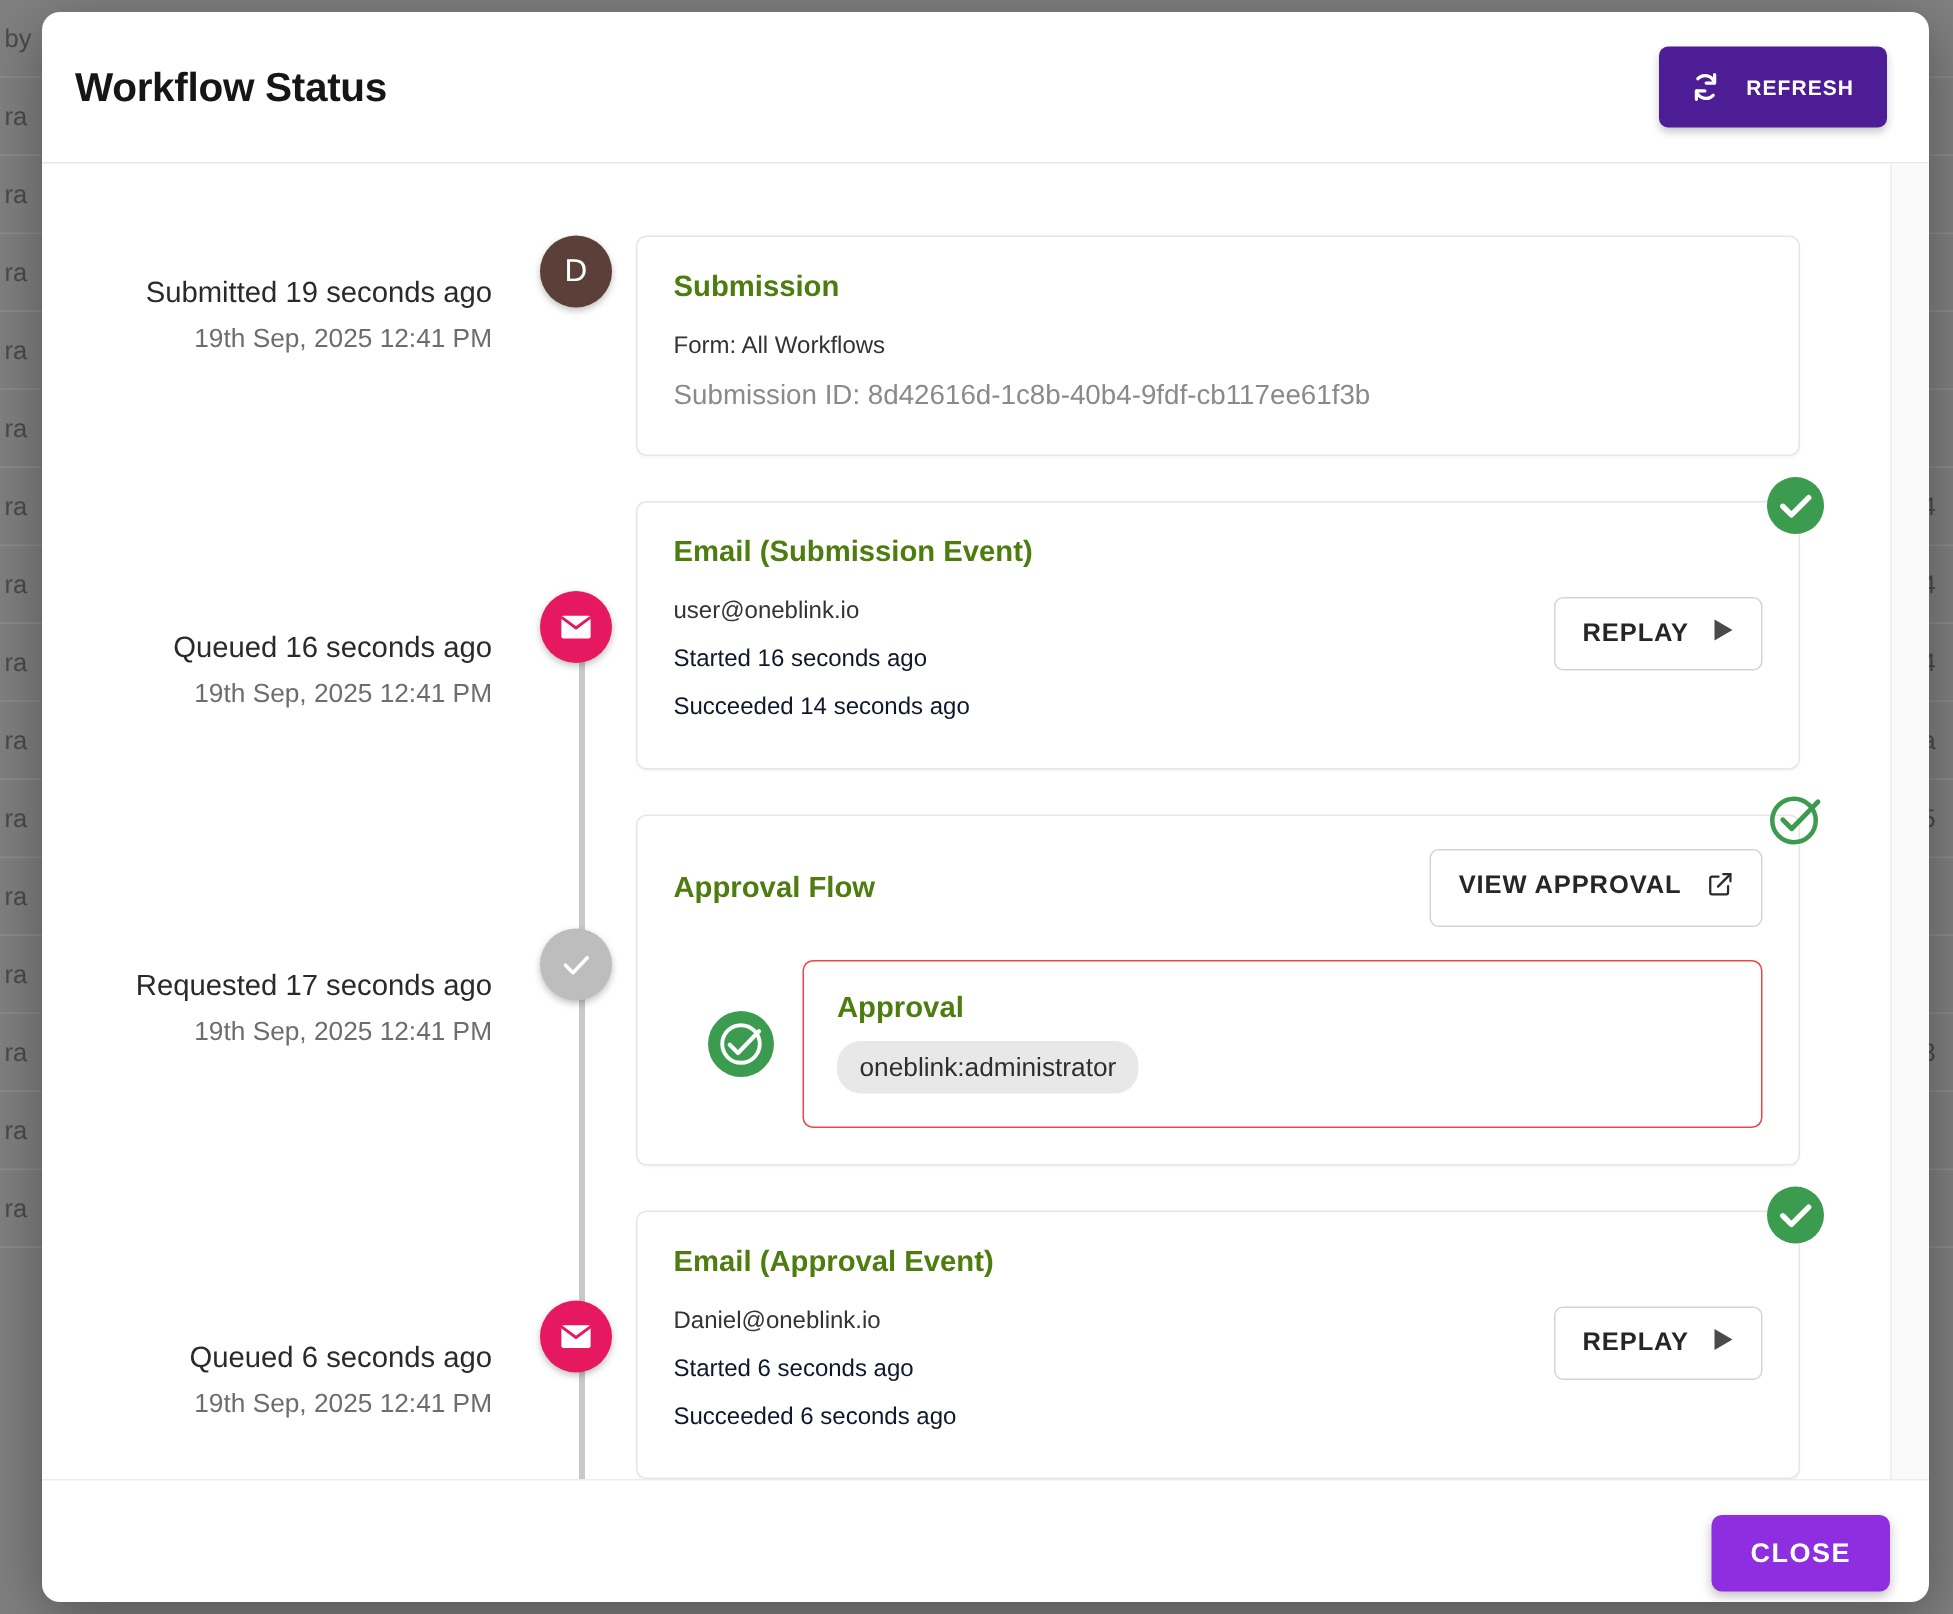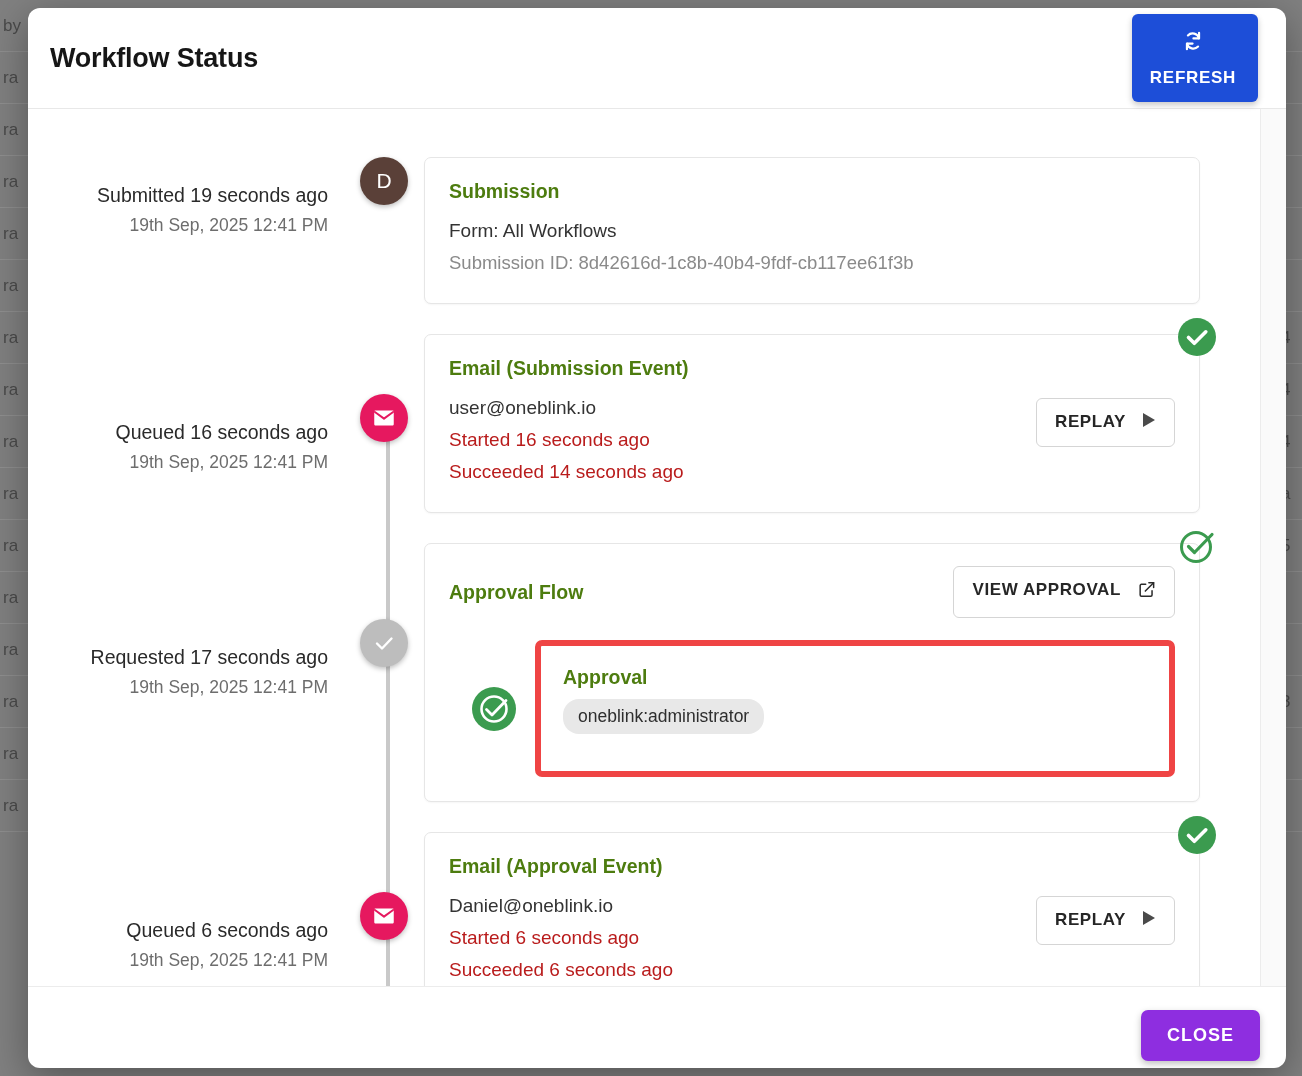--- a/index.html
+++ b/index.html
@@ -52,32 +52,31 @@
   .modal-title {
     font-size: 27px;
     font-weight: 700;
     color: #161616;
     letter-spacing: -.2px;
   }
   .btn-refresh {
     display: inline-flex;
     align-items: center;
     gap: 14px;
-    background: #1d4ed8;
+    background: #4c1d95;
     color: #ffffff;
     border: none;
     border-radius: 6px;
     padding: 14px 22px 14px 18px;
-    font-size: 17px;
+    font-size: 14px;
     font-weight: 600;
     letter-spacing: .7px;
     cursor: pointer;
     box-shadow: 0 3px 6px rgba(0,0,0,.22);
     font-family: "Liberation Sans", sans-serif;
-    flex-direction: column;
   }
   .btn-refresh svg { display: block; }
 
   .modal-body {
     flex: 1 1 auto;
     position: relative;
     overflow: hidden;
     padding: 48px 0 0 0;
   }
   .scroll-track {
@@ -160,25 +159,25 @@
     padding: 22px 24px 24px 24px;
     box-shadow: 0 1px 2px rgba(0,0,0,.04);
   }
   .card-title {
     font-size: 19.5px;
     font-weight: 700;
     color: #4d7c0f;
     margin-bottom: 12px;
   }
   .card-line {
-    font-size: 19px;
+    font-size: 16px;
     color: #333333;
     line-height: 32px;
   }
-  .card-line.muted { color: #b91c1c; }
+  .card-line.muted { color: #0f172a; }
   .card-line.muted-dim { color: #8a8a8a; font-size: 18.5px; }
 
   .card-main { display: flex; justify-content: space-between; align-items: center; }
   .card-text { flex: 1 1 auto; }
 
   .status-badge {
     position: absolute;
     right: -18px;
     top: -18px;
     width: 40px; height: 40px;
@@ -211,23 +210,23 @@
     margin-bottom: 22px;
   }
   .approval-inner-wrap {
     display: flex;
     align-items: center;
     gap: 18px;
     padding-left: 22px;
   }
   .approval-inner {
     flex: 1 1 auto;
-    border: 6px solid #ef4444;
+    border: 1px solid #ef4444;
     border-radius: 7px;
-    padding: 20px 22px 37px 22px;
+    padding: 20px 22px 22px 22px;
   }
   .approval-inner .card-title { margin-bottom: 10px; }
   .chip {
     display: inline-block;
     background: #e8e8e8;
     color: #2e2e2e;
     border-radius: 16px;
     padding: 7px 15px;
     font-size: 17.5px;
   }

